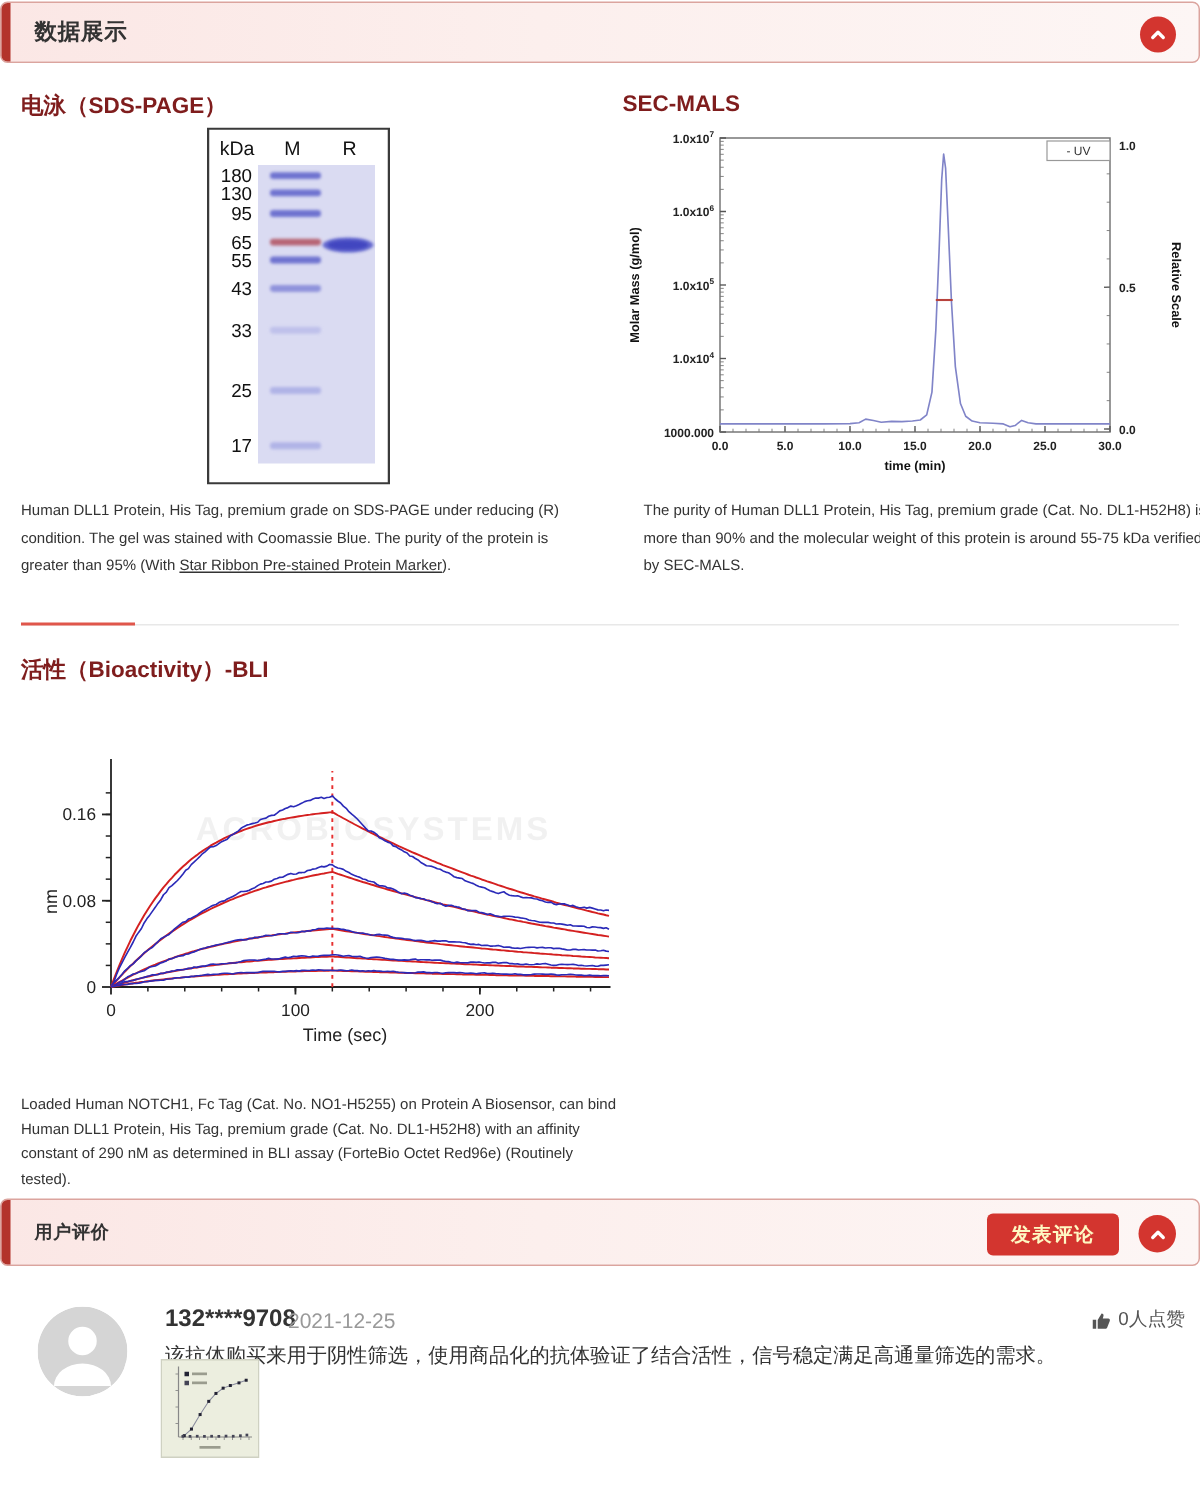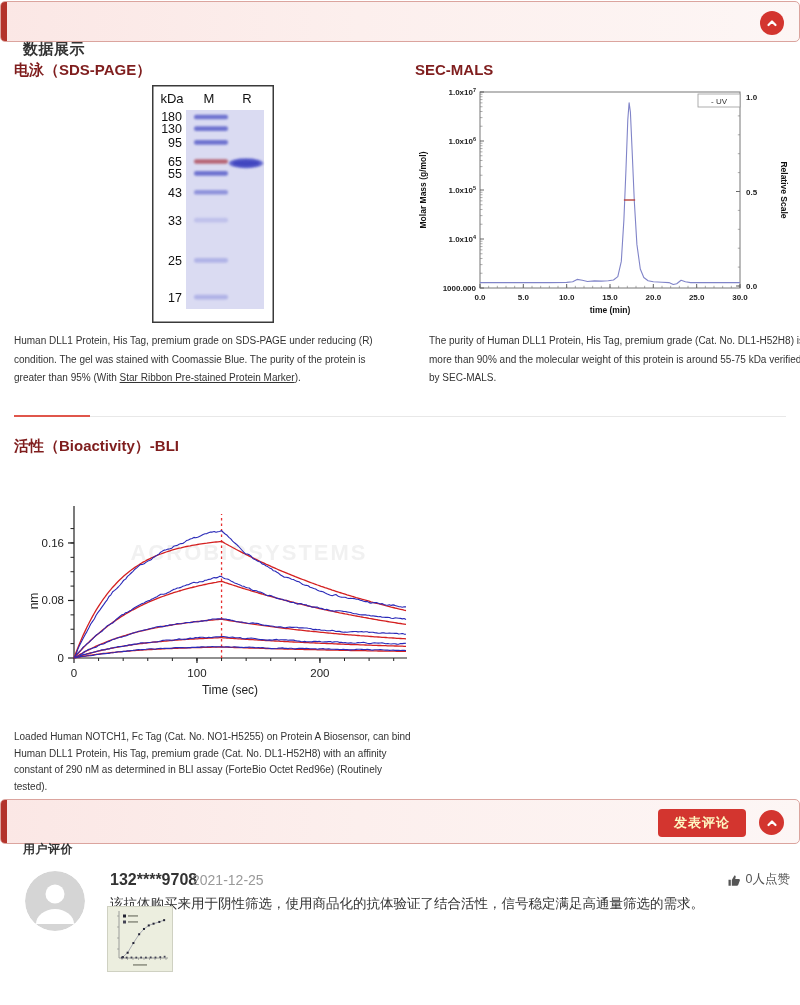--- a/index.html
+++ b/index.html
@@ -13,21 +13,21 @@
     position:absolute; left:0; right:0; height:41px;
     background:linear-gradient(90deg,#fbe7e5 0%,#fcefed 45%,#fdf6f5 100%);
     border:1px solid #dba49e; border-radius:5px;
   }
   .bar-strip {
     position:absolute; left:0; top:0; bottom:0; width:6px;
     background:#b3332b; border-radius:4px 0 0 4px;
   }
   .bar-title {
     position:absolute; left:22px; top:0; height:100%; display:flex; align-items:center;
-    font-size:15px; font-weight:bold; color:#333; letter-spacing:.5px;margin-top:28px;
+    font-size:15px; font-weight:bold; color:#333; letter-spacing:.5px;
   }
   .collapse-btn {
     position:absolute; width:24px; height:24px; border-radius:50%;
     background:#d3352f; border:none; cursor:pointer; display:flex; align-items:center; justify-content:center;
     padding:0;
   }
   .post-btn {
     position:absolute; right:53px; top:9px; width:88px; height:28px;
     background:#d3352f; color:#fef9c3; font-size:13px; font-weight:bold;
     border:none; border-radius:4px; cursor:pointer; letter-spacing:1px;
@@ -61,21 +61,21 @@
     <button class="collapse-btn" style="right:15px; top:9px;">
       <span style="display:flex;">
         <svg width="14" height="14" viewBox="0 0 14 14">
             <polyline points="3.5,9 7,5.5 10.5,9" fill="none" stroke="#fff" stroke-width="2.2" stroke-linecap="round" stroke-linejoin="round"></polyline>
           </svg>
       </span>
     </button>
   </div>
 
   <div class="fig-title" style="left:14px; top:61px;">电泳（SDS-PAGE）</div>
-  <div class="figure-box" style="left:152px; top:85px; width:122px; height:286px;">
+  <div class="figure-box" style="left:138px; top:85px; width:122px; height:286px;">
     <svg id="gel-svg" width="122" height="238" viewBox="0 0 122 238">
         <rect x="0.75" y="0.75" width="120.5" height="236.5" fill="#fff" stroke="#3a3a3a" stroke-width="1.5"></rect>
         <defs>
           <filter id="bandblur" x="-40%" y="-200%" width="180%" height="500%">
             <feGaussianBlur stdDeviation="1.1"></feGaussianBlur>
           </filter>
         </defs>
         <text x="20" y="18" text-anchor="middle" font-size="13" fill="#111" font-family="Liberation Sans, sans-serif">kDa</text>
         <text x="57" y="18" text-anchor="middle" font-size="13" fill="#111" font-family="Liberation Sans, sans-serif">M</text>
         <text x="95" y="18" text-anchor="middle" font-size="13" fill="#111" font-family="Liberation Sans, sans-serif">R</text>

